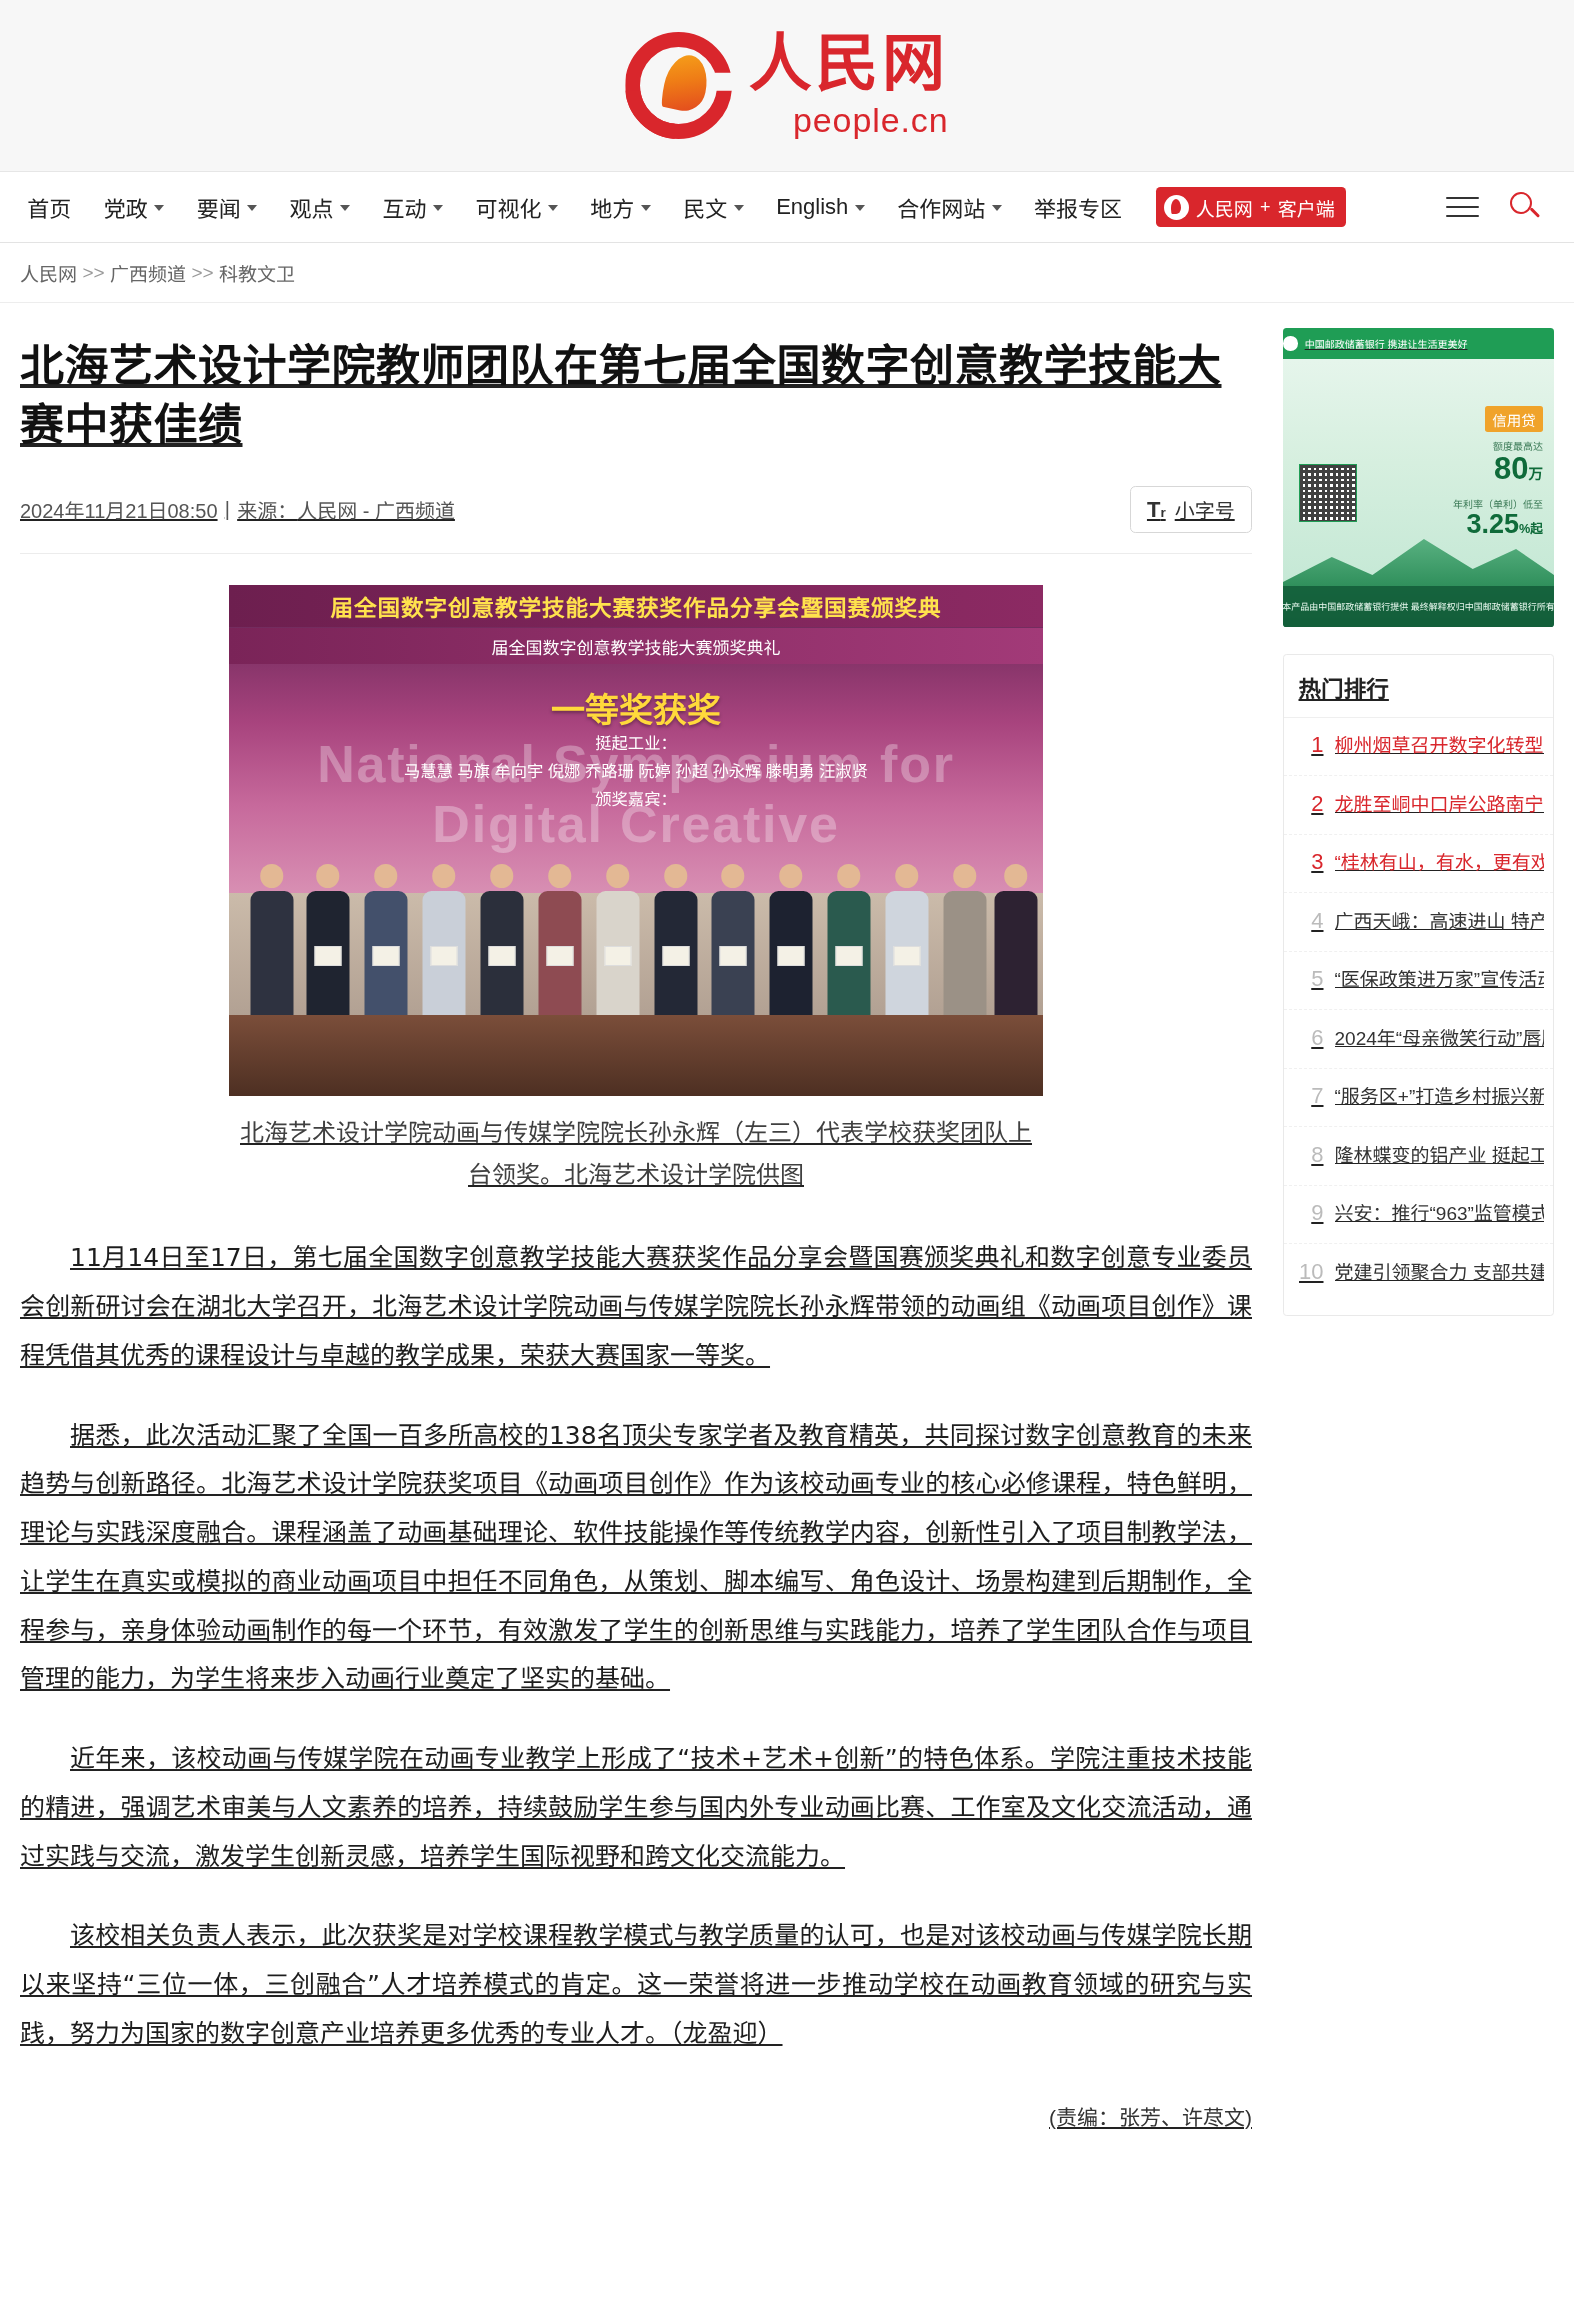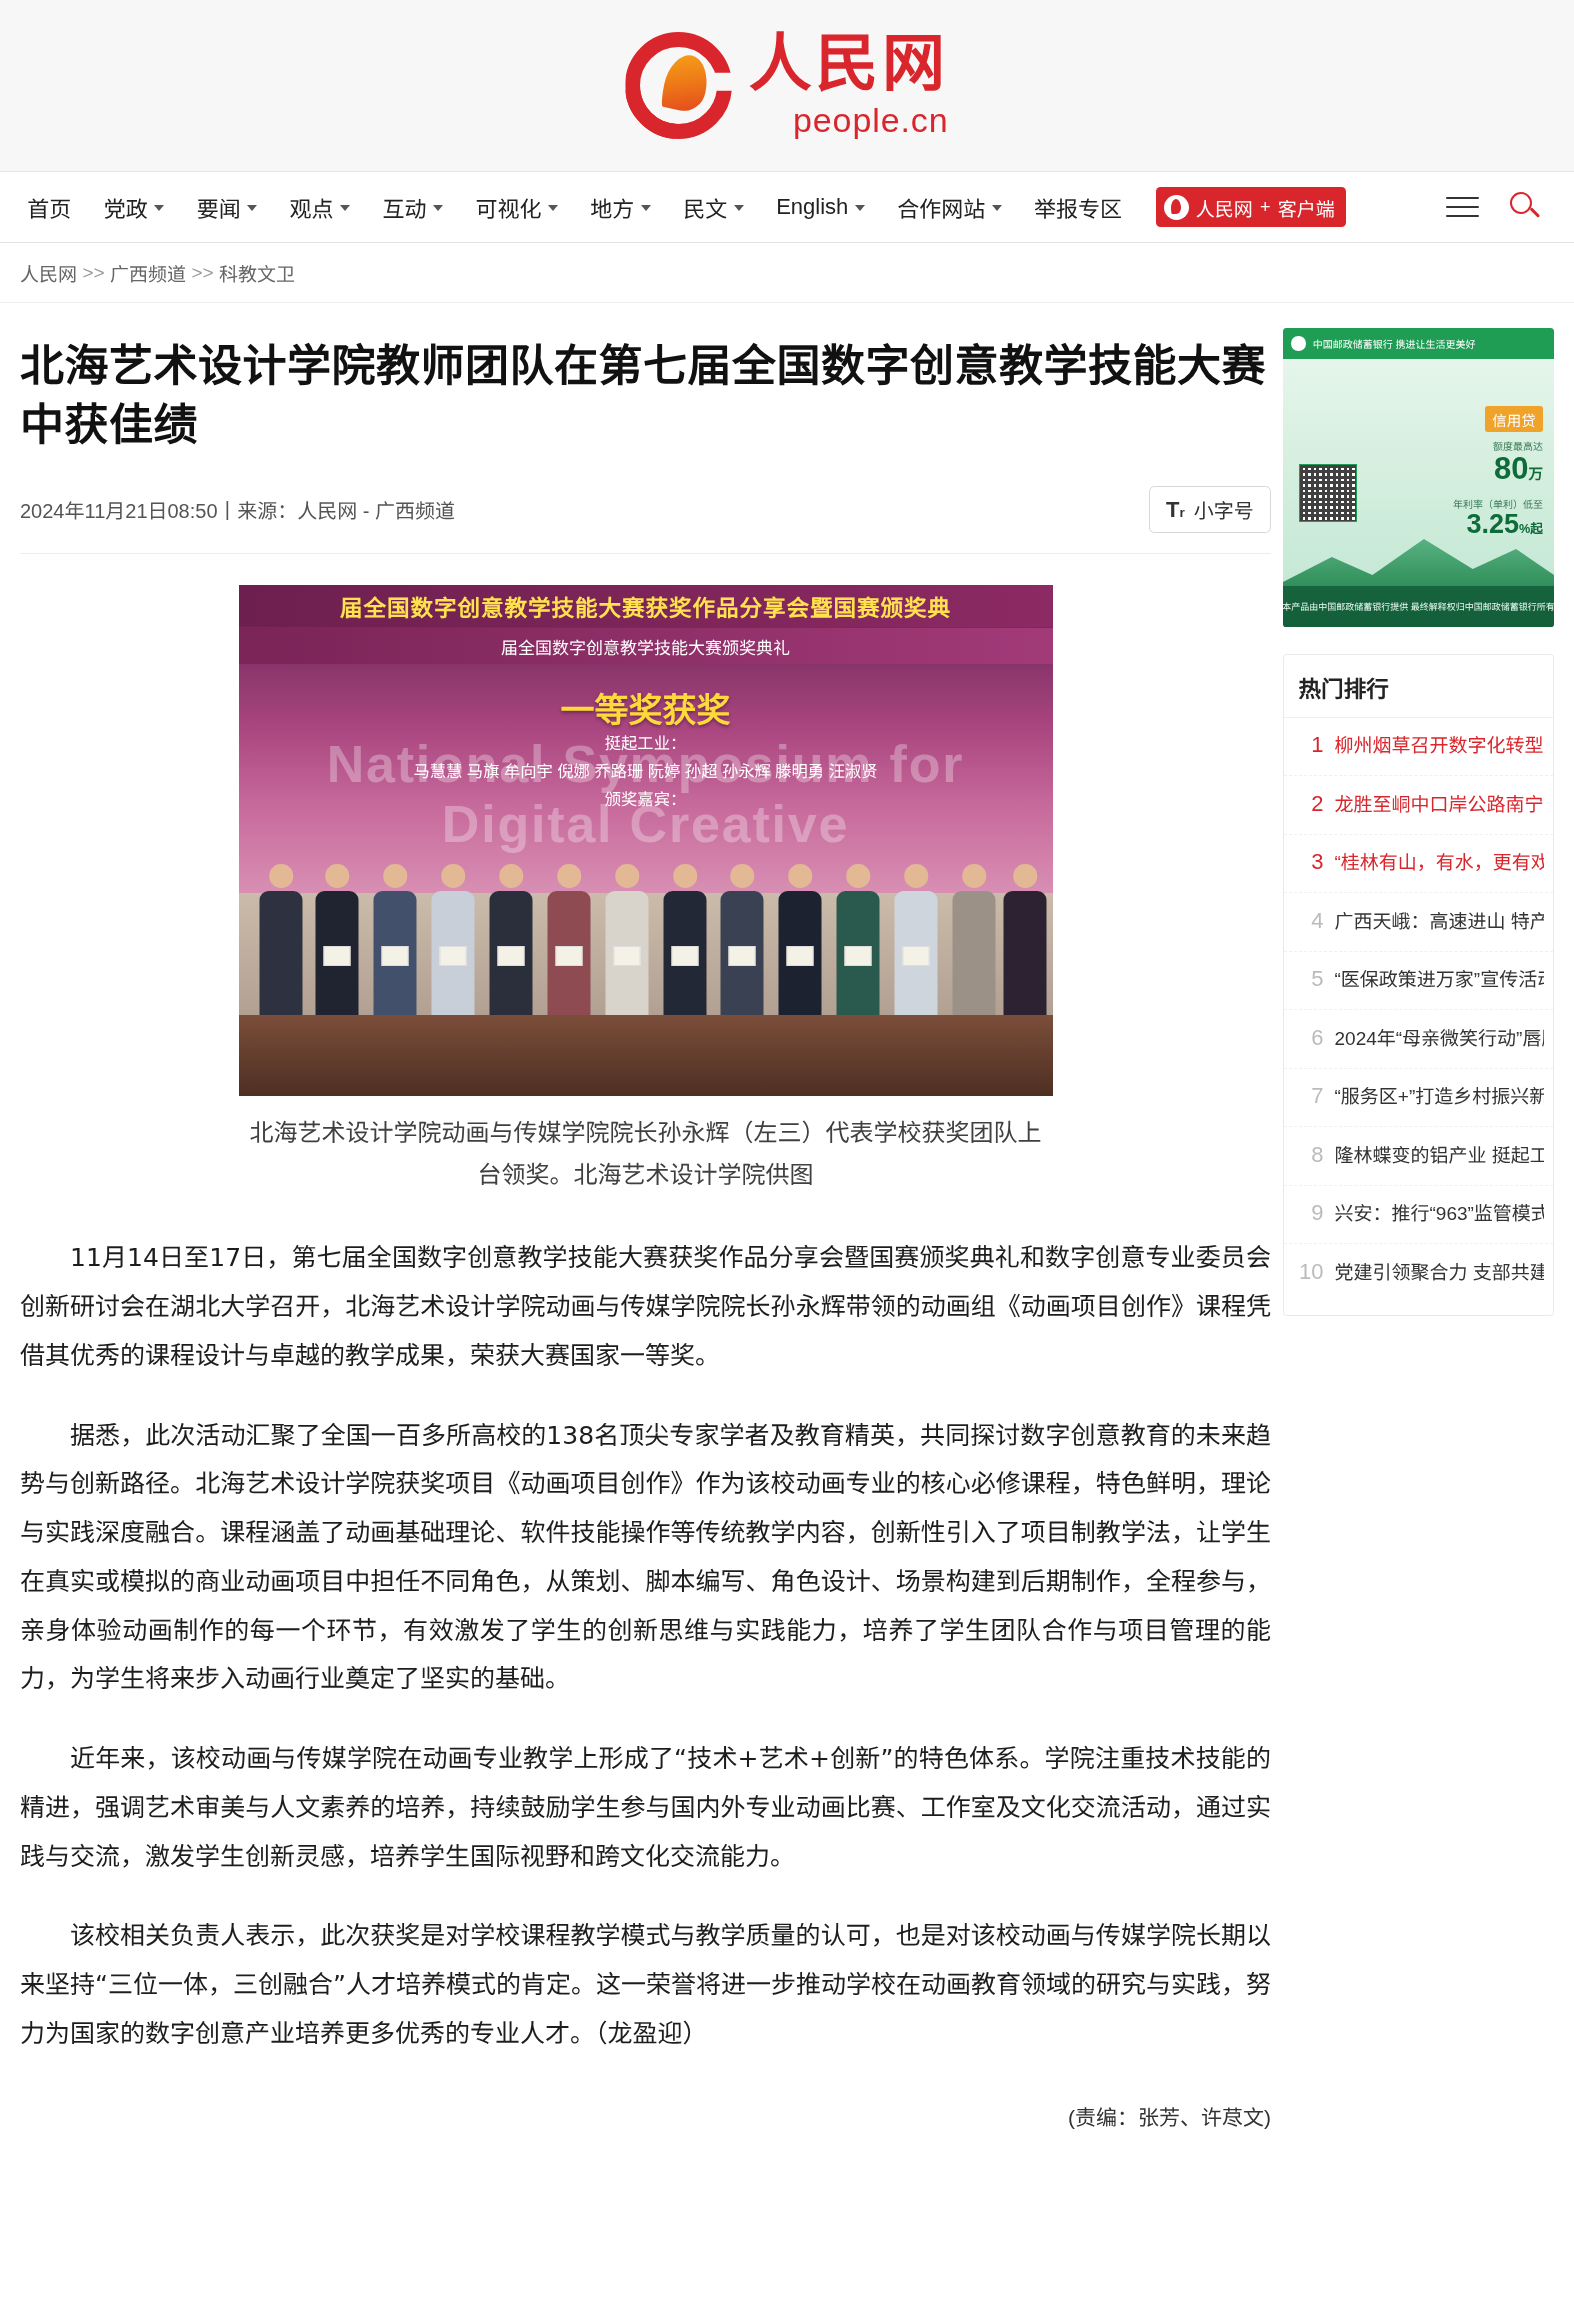--- a/index.html
+++ b/index.html
@@ -145,21 +145,22 @@
     border-bottom: 0.9px solid #ededed;
     gap: 5.4px;
   }
   .breadcrumb a { color: #666; text-decoration: none; }
   .breadcrumb .sep { color: #999; }
 
   
   .content-wrap {
     display: flex;
     padding: 0 20px;
-    gap: 12px;
+    gap: 31px;
+    text-decoration: underline;
   }
   .article-col { width: 1257px; padding-top: 34px; }
   .side-col { width: 271px; padding-top: 25px; }
 
   h1.title {
     font-family: "DejaVu Sans", sans-serif;
     font-size: 44px;
     line-height: 1.34;
     font-weight: bold;
     color: #111;
@@ -292,21 +293,21 @@
   .ad-card {
     width: 271px;
     height: 299px;
     border-radius: 3.6px;
     overflow: hidden;
     position: relative;
     background: linear-gradient(180deg,#eaf7ef 0%, #d6efdf 45%, #bfe6d2 100%);
   }
   .ad-top {
     height: 31px; background: #1f9d55;
-    display:flex; align-items:center; gap:7.2px; padding: 0 8px;
+    display:flex; align-items:center; gap:7.2px; padding: 0 0;
     color:#fff; font-size:10px; white-space:nowrap; overflow:hidden;
   }
   .ad-top .mini-logo{
     width:14.5px;height:14.5px;border-radius:50%;background:#fff;flex:0 0 auto;
   }
   .ad-headline {
     margin-top: 27px; text-align:center;
     color:#0f6b3a; font-size:40px; font-weight:bold; letter-spacing:1.8px;
     font-family:"DejaVu Sans", sans-serif;
   }

